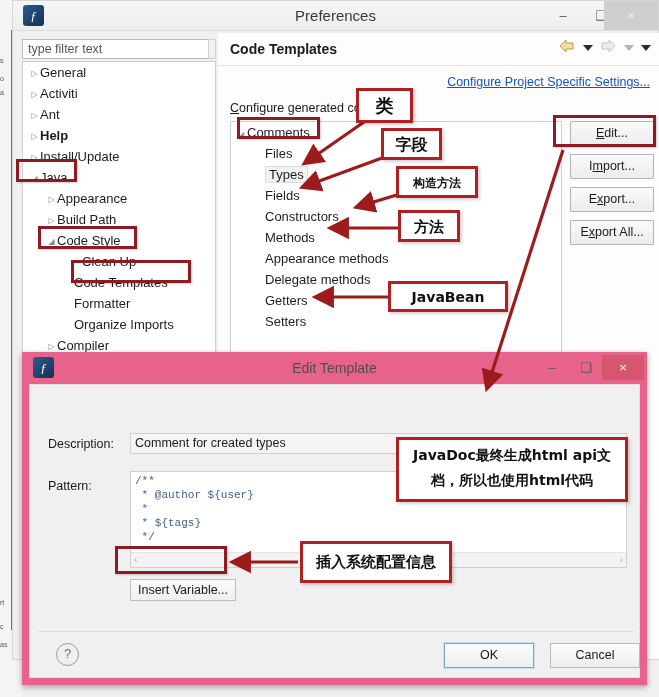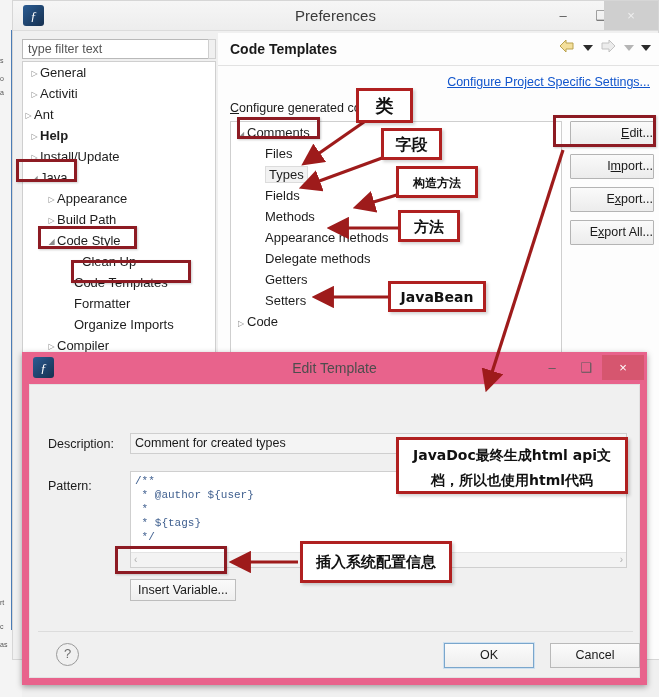--- a/index.html
+++ b/index.html
@@ -52,21 +52,21 @@
     text-decoration:underline;}
   #cfg-label{position:absolute;left:12px;top:68px;font-size:12.5px;color:#1a1a1a;}
   #cfg-label .u{text-decoration:underline;}
   #tmpl-box{position:absolute;left:12px;top:88px;width:332px;height:250px;background:#fff;
     border:1px solid #cfcfcf;box-sizing:border-box;overflow:hidden;}
   .titem{position:relative;height:21px;line-height:21px;font-size:13px;white-space:nowrap;color:#1d1d1d;}
   .titem .tw{display:inline-block;width:12px;font-size:8px;color:#8b8b8b;text-align:center;}
   .titem.selected > .lbl{background:#f2f2f2;border:1px solid #dcdcdc;padding:0 3px;}
   #btncol{position:absolute;left:352px;top:88px;width:84px;}
   .sbtn{width:84px;height:25px;margin-bottom:8px;background:linear-gradient(#fafafa,#ececec);
-    border:1px solid #b4b4b4;box-sizing:border-box;font-size:12.5px;text-align:right;
+    border:1px solid #b4b4b4;box-sizing:border-box;font-size:12.5px;text-align:center;
     line-height:23px;color:#1a1a1a;border-radius:1px;}
   .sbtn u{text-decoration:underline;}
 
   
   #dlg{position:absolute;left:22px;top:352px;width:625px;height:333px;
     background:#e8638c;box-shadow:0 2px 6px rgba(0,0,0,.35);}
   #dlg-title{position:absolute;left:0;top:0;width:100%;height:32px;}
   #dlg-title .dicon{position:absolute;left:11px;top:5px;width:21px;height:21px;border-radius:3px;
     background:linear-gradient(135deg,#2b5c93,#16304f);}
   #dlg-title .dicon span{display:block;color:#fff;font-style:italic;font-size:13px;text-align:center;
@@ -136,21 +136,21 @@
     <div class="wbtn" id="w-max">❑</div>
     <div class="wbtn" id="w-close">×</div>
   </div>
 
   <div id="filter-box">type filter text</div>
   <div id="filter-scroll"></div>
 
   <div id="tree-panel">
       <div class="tnode" style="padding-left: 6px;"><span class="tw">▷</span><span>General</span></div>
       <div class="tnode" style="padding-left: 6px;"><span class="tw">▷</span><span>Activiti</span></div>
-      <div class="tnode" style=""><span class="tw">▷</span><span>Ant</span></div>
+      <div class="tnode" style="padding-left: 6px;"><span class="tw">▷</span><span>Ant</span></div>
       <div class="tnode" style="padding-left: 6px; font-weight: bold;"><span class="tw">▷</span><span>Help</span></div>
       <div class="tnode" style="padding-left: 6px;"><span class="tw">▷</span><span>Install/Update</span></div>
       <div class="tnode" style="padding-left: 6px;"><span class="tw">◢</span><span>Java</span></div>
       <div class="tnode" style="padding-left: 23px;"><span class="tw">▷</span><span>Appearance</span></div>
       <div class="tnode" style="padding-left: 23px;"><span class="tw">▷</span><span>Build Path</span></div>
       <div class="tnode" style="padding-left: 23px;"><span class="tw">◢</span><span>Code Style</span></div>
       <div class="tnode" style="padding-left: 48px;"><span class="tw"></span><span>Clean Up</span></div>
       <div class="tnode" style="padding-left: 40px;"><span class="tw"></span><span>Code Templates</span></div>
       <div class="tnode" style="padding-left: 40px;"><span class="tw"></span><span>Formatter</span></div>
       <div class="tnode" style="padding-left: 40px;"><span class="tw"></span><span>Organize Imports</span></div>
@@ -195,26 +195,26 @@
 
     <div id="cfg-label">
       <span class="u">C</span><span>onfigure generated               comments:</span>
     </div>
 
     <div id="tmpl-box">
         <div class="titem" style="padding-left: 4px;"><span class="tw">◢</span><span class="lbl">Comments</span></div>
         <div class="titem" style="padding-left: 22px;"><span class="tw"></span><span class="lbl">Files</span></div>
         <div class="titem selected" style="padding-left: 22px;"><span class="tw"></span><span class="lbl">Types</span></div>
         <div class="titem" style="padding-left: 22px;"><span class="tw"></span><span class="lbl">Fields</span></div>
+        <div class="titem" style="padding-left: 22px;"><span class="tw"></span><span class="lbl">Constructors</span></div>
         <div class="titem" style="padding-left: 22px;"><span class="tw"></span><span class="lbl">Methods</span></div>
         <div class="titem" style="padding-left: 22px;"><span class="tw"></span><span class="lbl">Appearance methods</span></div>
         <div class="titem" style="padding-left: 22px;"><span class="tw"></span><span class="lbl">Delegate methods</span></div>
         <div class="titem" style="padding-left: 22px;"><span class="tw"></span><span class="lbl">Getters</span></div>
         <div class="titem" style="padding-left: 22px;"><span class="tw"></span><span class="lbl">Setters</span></div>
-        <div class="titem" style="padding-left: 4px;"><span class="tw">▷</span><span class="lbl">Code</span></div>
       </div>
 
     <div id="btncol">
         <div class="sbtn"><span><u>E</u>dit...</span></div>
         <div class="sbtn"><span>I<u>m</u>port...</span></div>
         <div class="sbtn"><span>E<u>x</u>port...</span></div>
         <div class="sbtn"><span>E<u>x</u>port All...</span></div>
       </div>
   </div>
 </div>
@@ -283,15 +283,15 @@
 <div class="hbox" style="left:38px;top:226px;width:99px;height:23px;"></div>
 <div class="hbox" style="left:71px;top:260px;width:120px;height:23px;"></div>
 <div class="hbox" style="left:237px;top:117px;width:83px;height:22px;"></div>
 <div class="hbox" style="left:553px;top:115px;width:103px;height:32px;"></div>
 <div class="hbox" style="left:115px;top:546px;width:112px;height:28px;"></div>
 
 <div class="anno" id="anno-lei" style="left:356px;top:88px;width:57px;height:35px;font-size:18px;line-height:30px;">类</div>
 <div class="anno" id="anno-ziduan" style="left:381px;top:128px;width:61px;height:32px;font-size:16px;line-height:28px;">字段</div>
 <div class="anno" id="anno-gouzao" style="left:396px;top:166px;width:82px;height:32px;font-size:12px;line-height:28px;">构造方法</div>
 <div class="anno" id="anno-fangfa" style="left:398px;top:210px;width:62px;height:32px;font-size:15px;line-height:28px;">方法</div>
-<div class="anno" id="anno-javabean" style="left:388px;top:281px;width:98px;height:31px;font-size:14px;line-height:27px;">JavaBean</div>
-<div class="anno" id="anno-javadoc" style="left:396px;top:437px;width:232px;height:57px;font-size:14px;line-height:25px;padding:3px 4px;">JavaDoc最终生成html api文档，所以也使用html代码</div>
+<div class="anno" id="anno-javabean" style="left:388px;top:281px;width:120px;height:31px;font-size:14px;line-height:27px;">JavaBean</div>
+<div class="anno" id="anno-javadoc" style="left:396px;top:437px;width:232px;height:65px;font-size:14px;line-height:25px;padding:3px 4px;">JavaDoc最终生成html api文档，所以也使用html代码</div>
 <div class="anno" id="anno-charu" style="left:300px;top:541px;width:152px;height:42px;font-size:15px;line-height:36px;">插入系统配置信息</div>
 
 </body></html>

